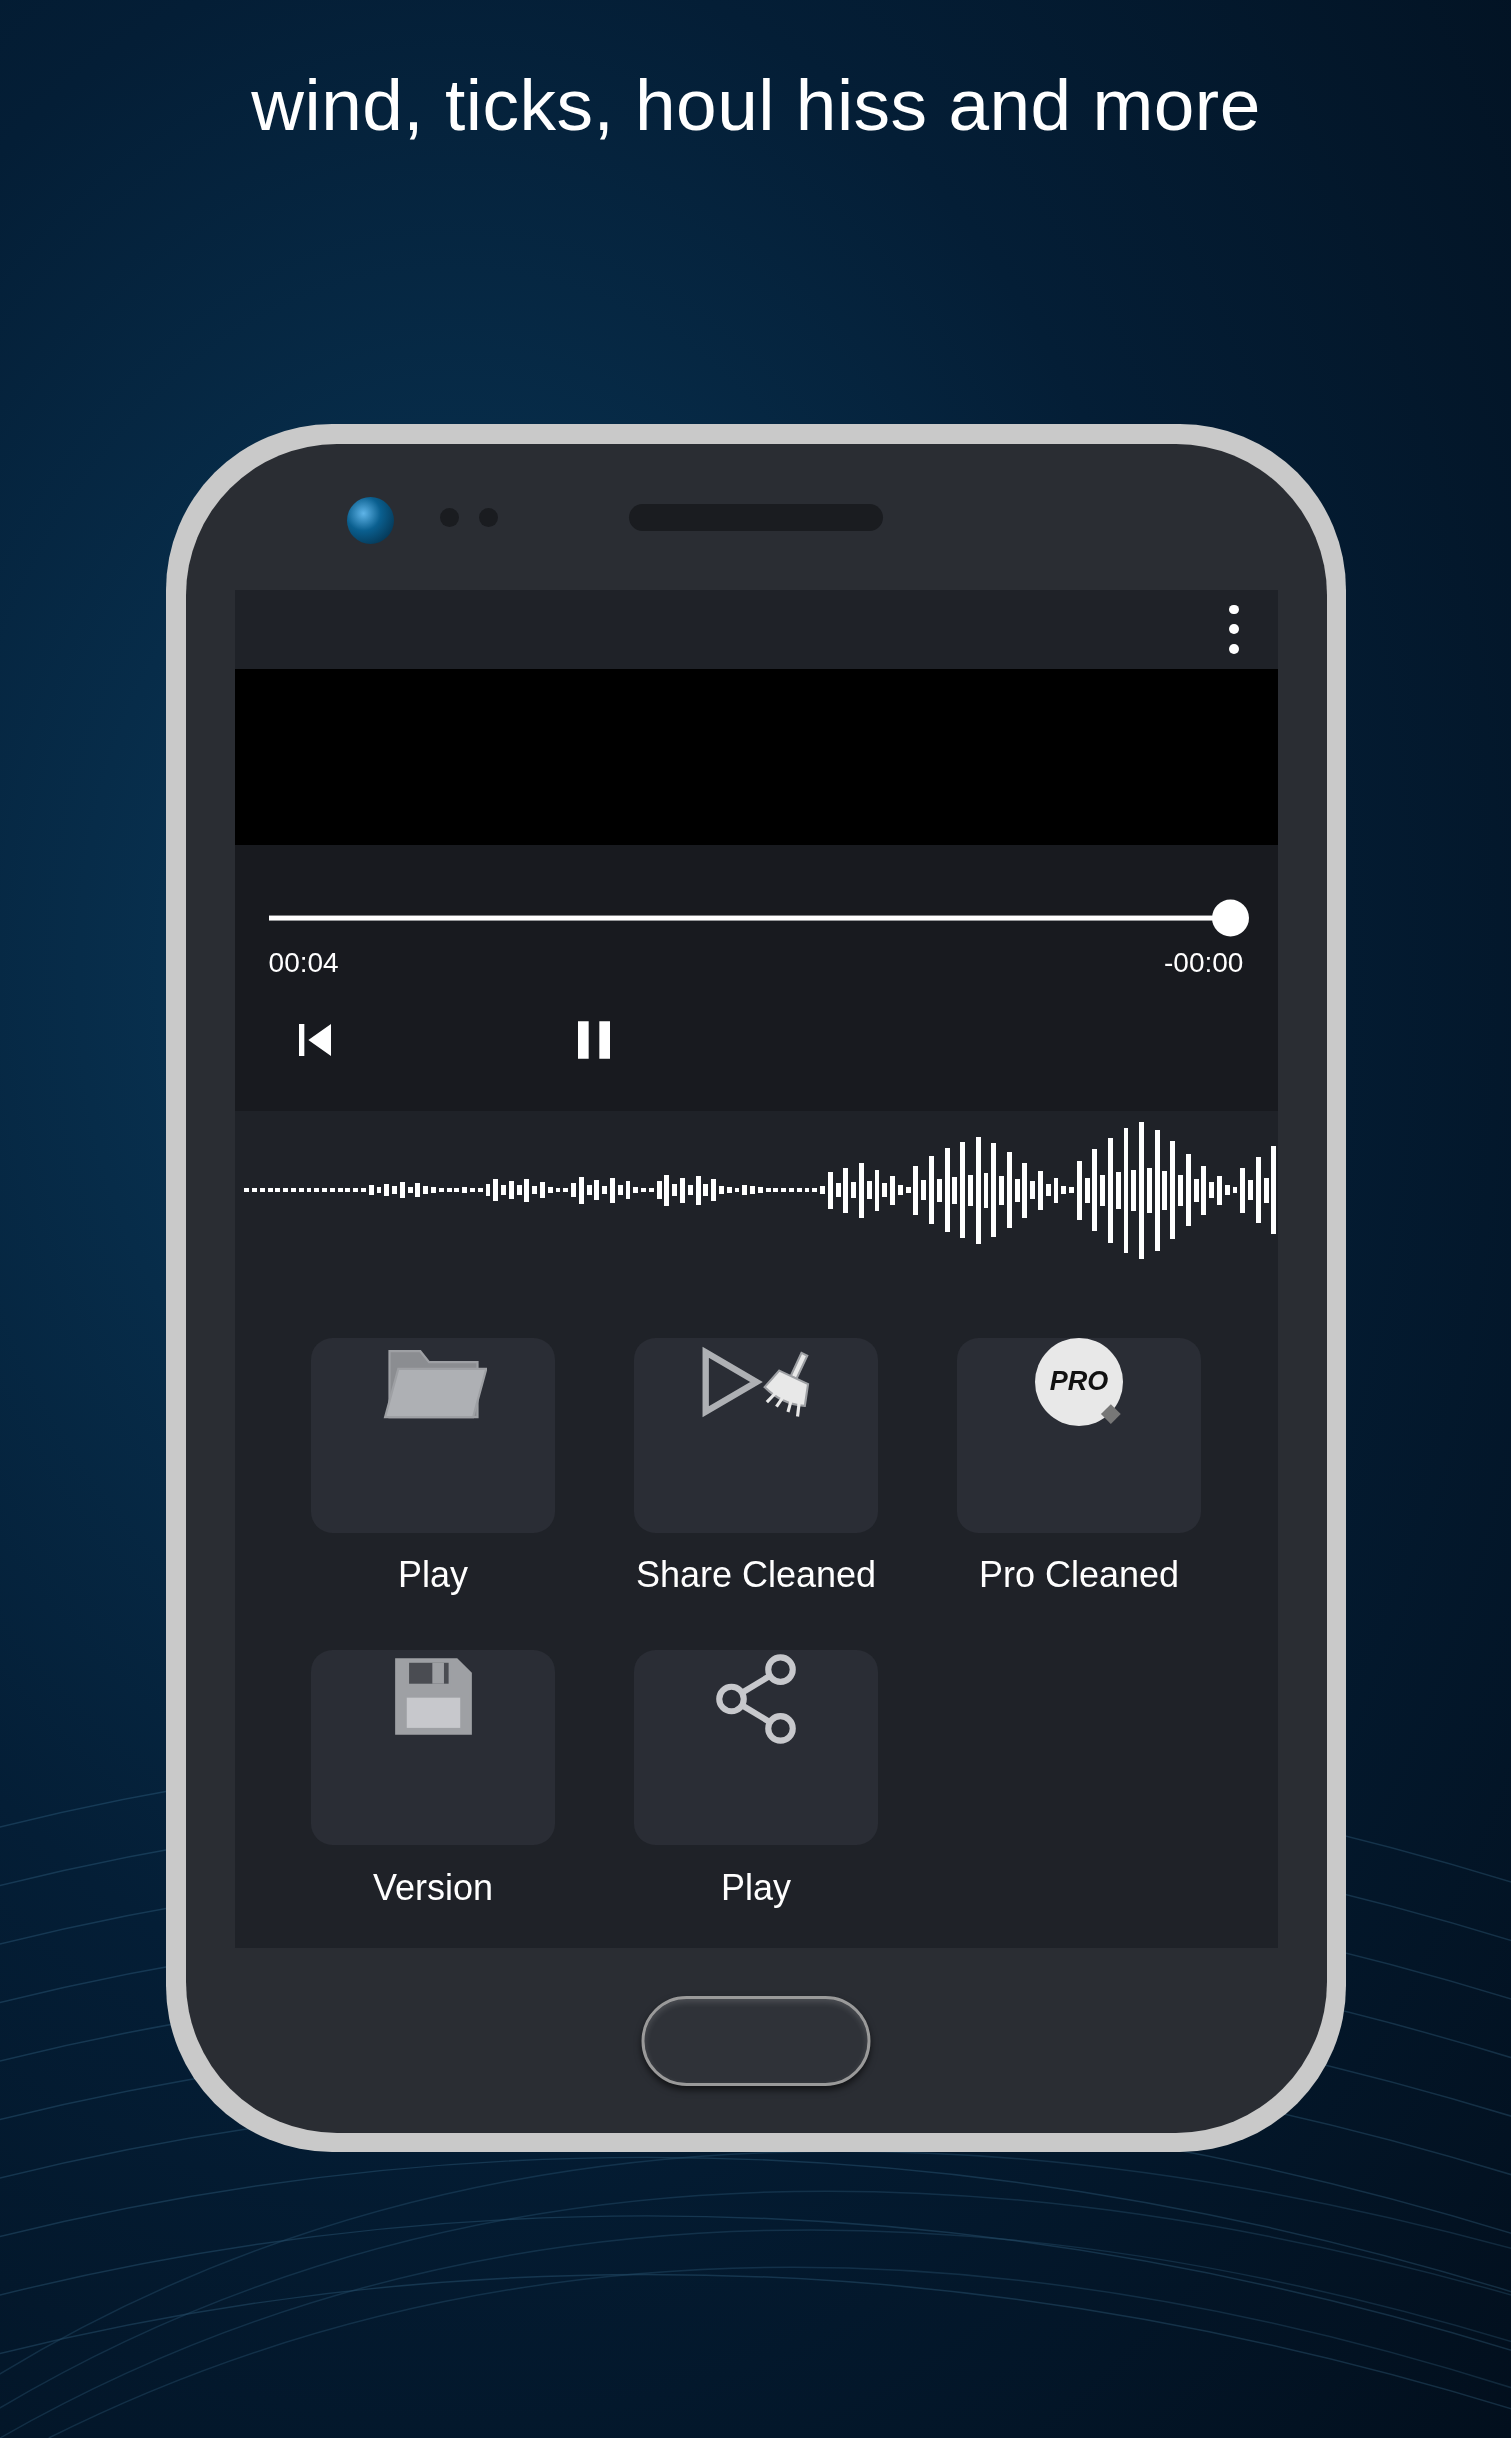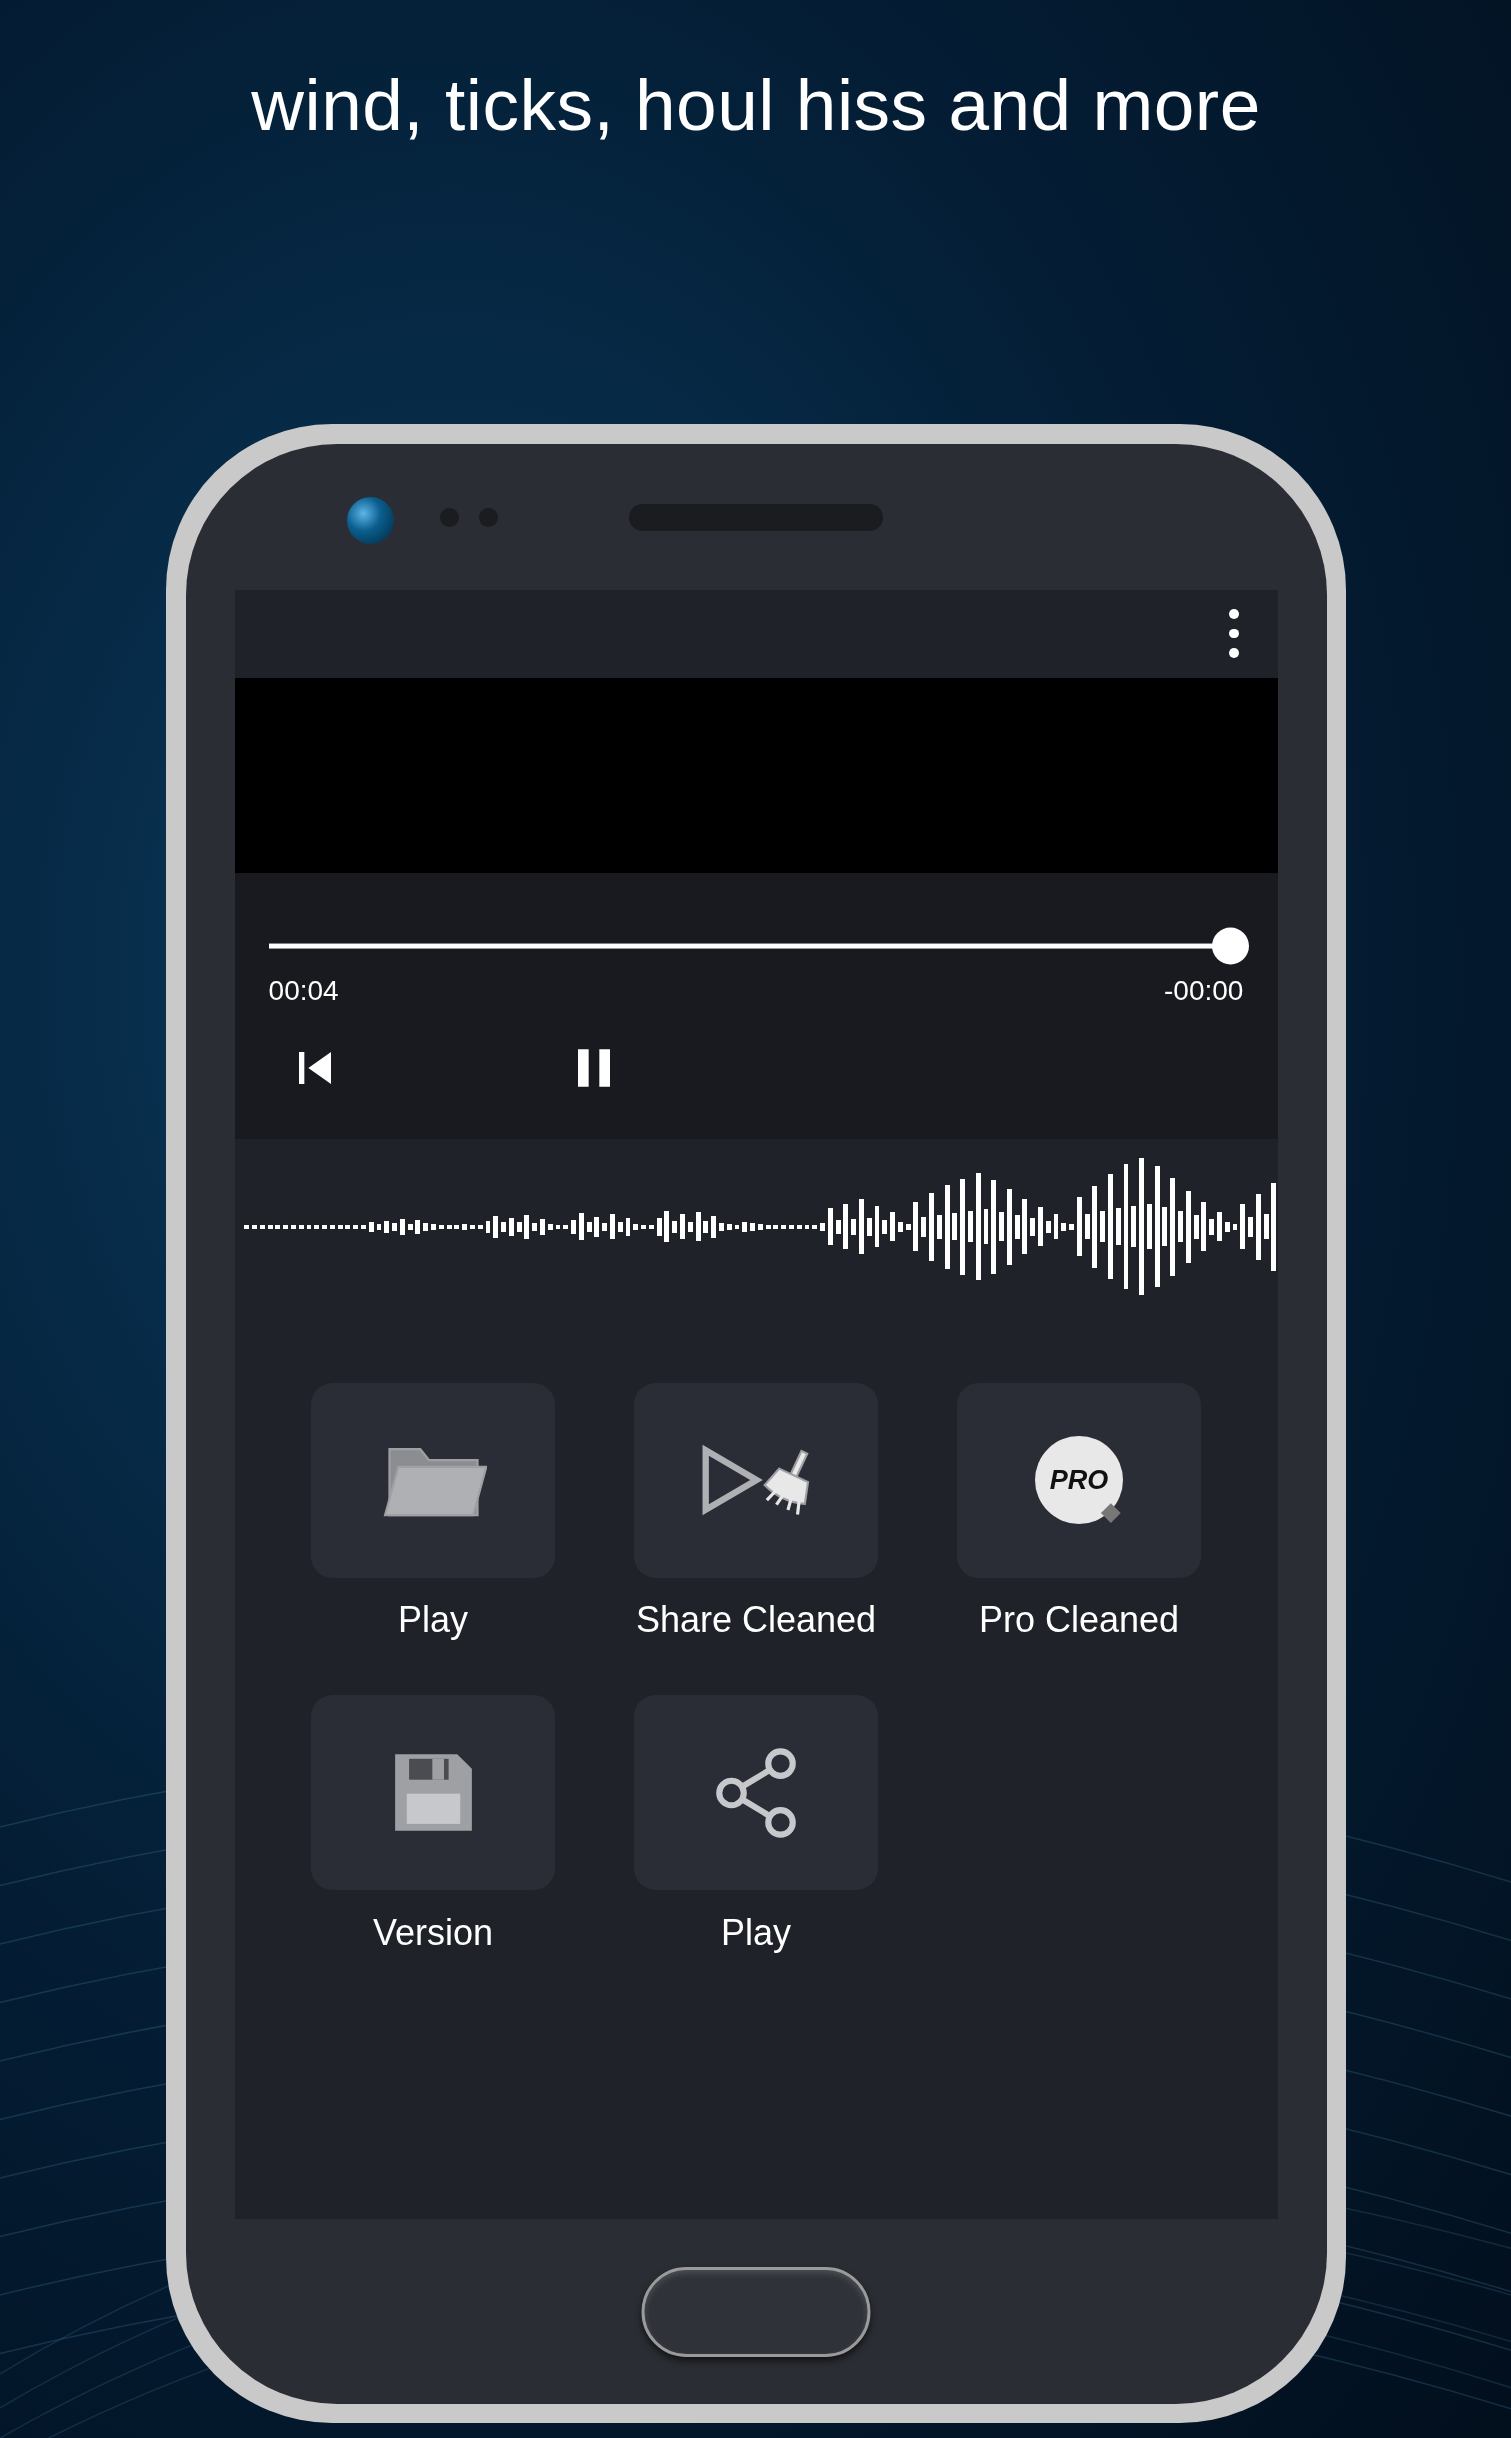--- a/index.html
+++ b/index.html
@@ -30,21 +30,21 @@
     letter-spacing: 0.5px;
   }
 
   
   .phone {
     position: absolute;
     top: 424px;
     left: 50%;
     transform: translateX(-50%);
     width: 1180px;
-    height: 1999px;
+    height: 1728px;
     background: #c9c9c9;
     border-radius: 166px;
     padding: 19.5px;
   }
   .phone-inner {
     width: 100%;
     height: 100%;
     background: #2a2d33;
     border-radius: 151px;
     position: relative;
@@ -200,21 +200,21 @@
     flex-direction: column;
     align-items: center;
     gap: 21.5px;
   }
   .action-tile {
     width: 244px;
     height: 195px;
     background: #2a2d35;
     border-radius: 21.5px;
     display: flex;
-    align-items: center;
+    align-items: flex-start;
     justify-content: center;
     cursor: pointer;
   }
   .action-label {
     color: #fff;
     font-size: 36px;
     font-weight: 300;
   }
   .action-tile svg { fill: #9ea0a4; stroke: #9ea0a4; }
 

